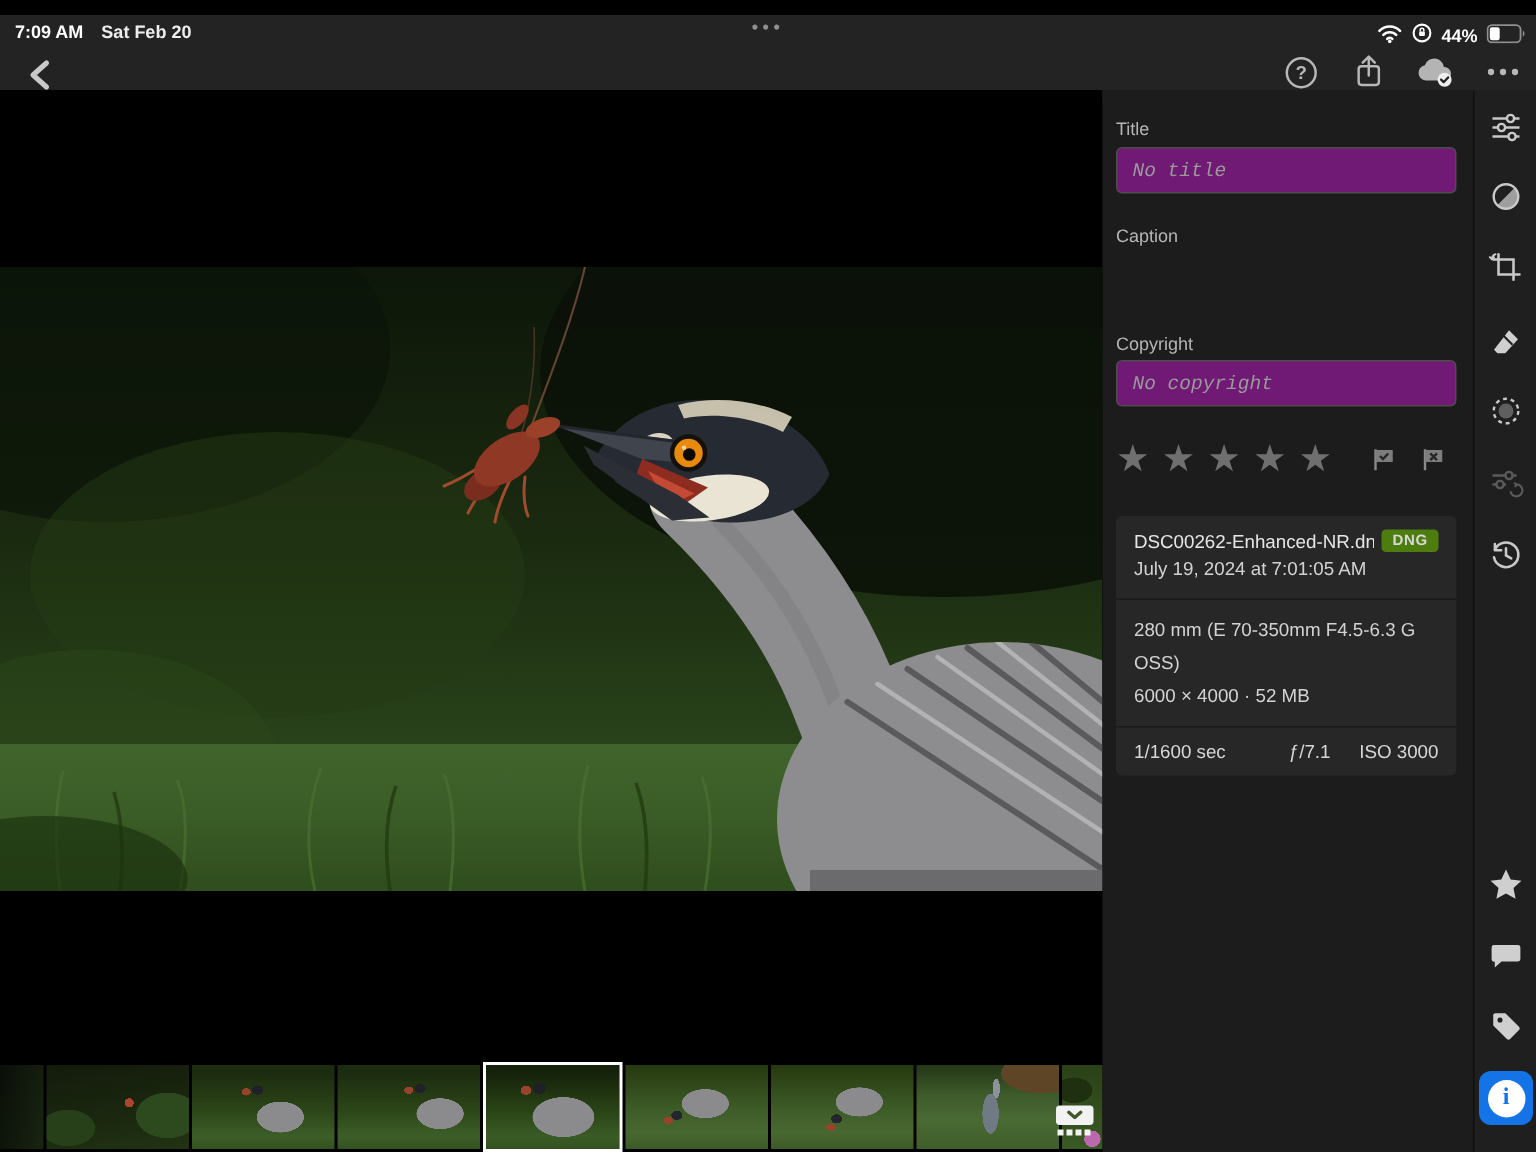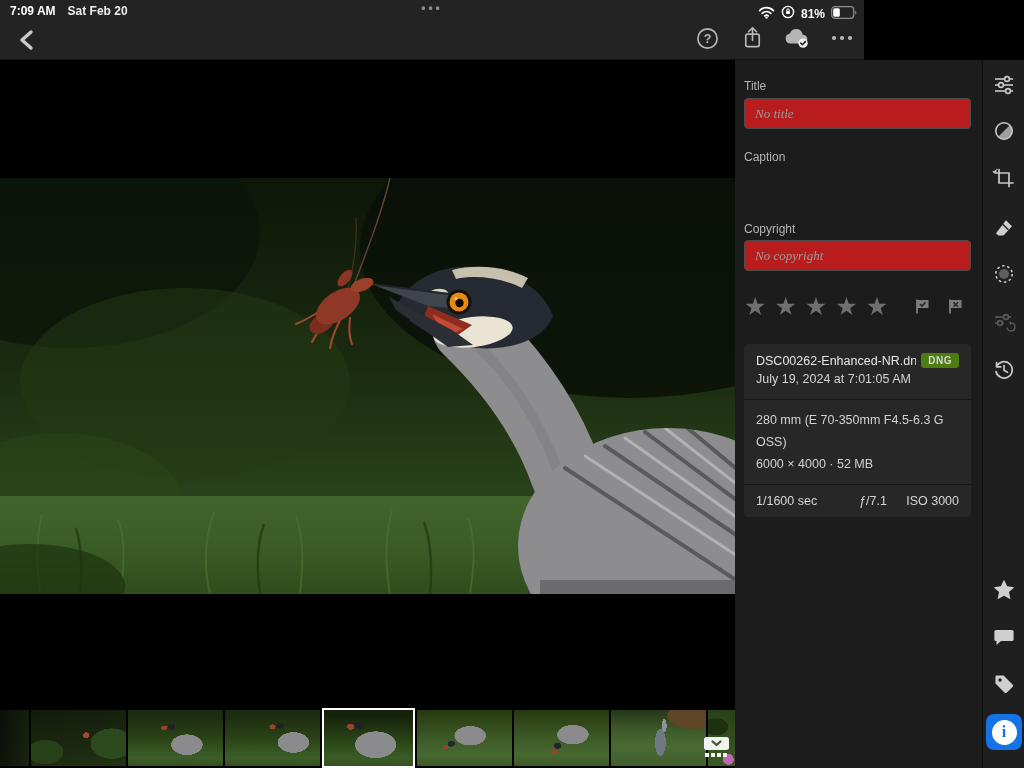--- a/index.html
+++ b/index.html
@@ -1,21 +1,21 @@
 <!DOCTYPE html>
 <html><head>
 <meta charset="utf-8">
 <style>
   html,body{margin:0;padding:0;background:#000;}
   *{box-sizing:border-box;}
   .screen{position:relative;width:1024px;height:768px;overflow:hidden;background:#000;
           font-family:"Liberation Sans","DejaVu Sans",sans-serif;-webkit-font-smoothing:antialiased;}
 
   
-  .header{position:absolute;left:0;top:0;width:864px;height:60px;background:#232323;border-bottom:1px solid #151515;}
+  .header{position:absolute;left:0;top:10px;width:1024px;height:60px;background:#232323;border-bottom:1px solid #151515;}
   .status-left{position:absolute;left:10px;top:4px;font-size:12px;font-weight:700;color:#fff;display:flex;gap:12px;}
   .status-left .date{font-weight:600;color:#ededed;}
   .multitask{position:absolute;left:50%;top:1px;transform:translateX(-50%);color:#8f8f8f;font-size:12px;letter-spacing:3px;font-weight:700;}
   .status-right{position:absolute;right:7px;top:5px;display:flex;align-items:center;gap:6px;color:#fff;font-size:12px;font-weight:600;}
   .back-btn{position:absolute;left:12px;top:26px;width:28px;height:28px;display:flex;align-items:center;justify-content:center;cursor:pointer;}
   .toolbar-right{position:absolute;right:8px;top:24px;display:flex;align-items:center;gap:17px;}
   .tb-btn{width:28px;height:28px;display:flex;align-items:center;justify-content:center;cursor:pointer;}
 
   
   .viewer{position:absolute;left:0;top:60px;width:735px;height:640px;background:#000;overflow:hidden;}
@@ -70,23 +70,23 @@
     radial-gradient(20px 14px at 30% 30%,#1e300f 60%,transparent 61%),
     linear-gradient(180deg,#2a4117,#3a5a24);}
   .fs-badge{position:absolute;left:704px;top:37px;width:25px;height:13px;background:#f2f2f2;border-radius:2.5px;
             display:flex;align-items:center;justify-content:center;cursor:pointer;}
   .fs-dots{position:absolute;left:705px;top:53px;display:flex;gap:2px;}
   .fs-dots i{width:4px;height:4px;background:#f2f2f2;display:block;}
 
   
   .panel{position:absolute;left:735px;top:60px;width:247px;height:708px;background:#1c1c1c;}
   .field-label{position:absolute;left:9px;font-size:12px;color:#b5b5b5;text-align:center;}
-  .panel input{position:absolute;left:9px;width:227px;height:31px;background:#b91c1c;border:1px solid #4d4d4d;
+  .panel input{position:absolute;left:9px;width:227px;height:31px;background:#701a75;border:1px solid #4d4d4d;
                border-radius:4px;color:#ddd;font-style:italic;font-size:13px;padding:0 10px;outline:none;
-               font-family:Liberation Serif, serif;}
+               font-family:Liberation Mono, monospace;}
   .panel input::placeholder{color:#9a9a9a;font-style:italic;opacity:1;}
   .rating-row{position:absolute;left:9px;top:228px;width:227px;height:36px;display:flex;align-items:center;}
   .stars{display:flex;gap:8px;}
   .star{font-size:25px;color:#6f6f6f;line-height:1;cursor:pointer;}
   .flags{margin-left:auto;display:flex;gap:13px;padding-right:6px;}
   .flag-btn{width:20px;height:20px;cursor:pointer;}
 
   .info-card{position:absolute;left:9px;top:284px;width:227px;background:#272727;border-radius:4px;overflow:hidden;
              color:#d6d6d6;font-size:12.5px;}
   .card-sec{padding:9px 12px;}
@@ -131,21 +131,21 @@
           <circle cx="8.5" cy="11.6" r="1.2" fill="#fff"></circle>
           </svg>
       </span>
       <span>
         <svg width="14" height="14" viewBox="0 0 14 14">
             <circle cx="7" cy="7" r="5.6" fill="none" stroke="#fff" stroke-width="1.4"></circle>
           <rect x="5.1" y="6" width="3.8" height="3" rx=".6" fill="#fff"></rect>
           <path d="M5.8,6 v-1 a1.2,1.2 0 0 1 2.4,0 v1" stroke="#fff" stroke-width="1" fill="none"></path>
           </svg>
       </span>
-      <span>81%</span>
+      <span>44%</span>
       <span>
         <svg width="26" height="13" viewBox="0 0 26 13">
             <rect x="0.7" y="0.7" width="22" height="11.6" rx="3" fill="none" stroke="#8f8f8f" stroke-width="1.2"></rect>
           <rect x="2.2" y="2.2" width="6.6" height="8.6" rx="1.5" fill="#fff"></rect>
           <path d="M24.2,4.4 a2.5,2.5 0 0 1 0,4.2 z" fill="#8f8f8f"></path>
           </svg>
       </span>
     </div>
 
     <div class="back-btn">

